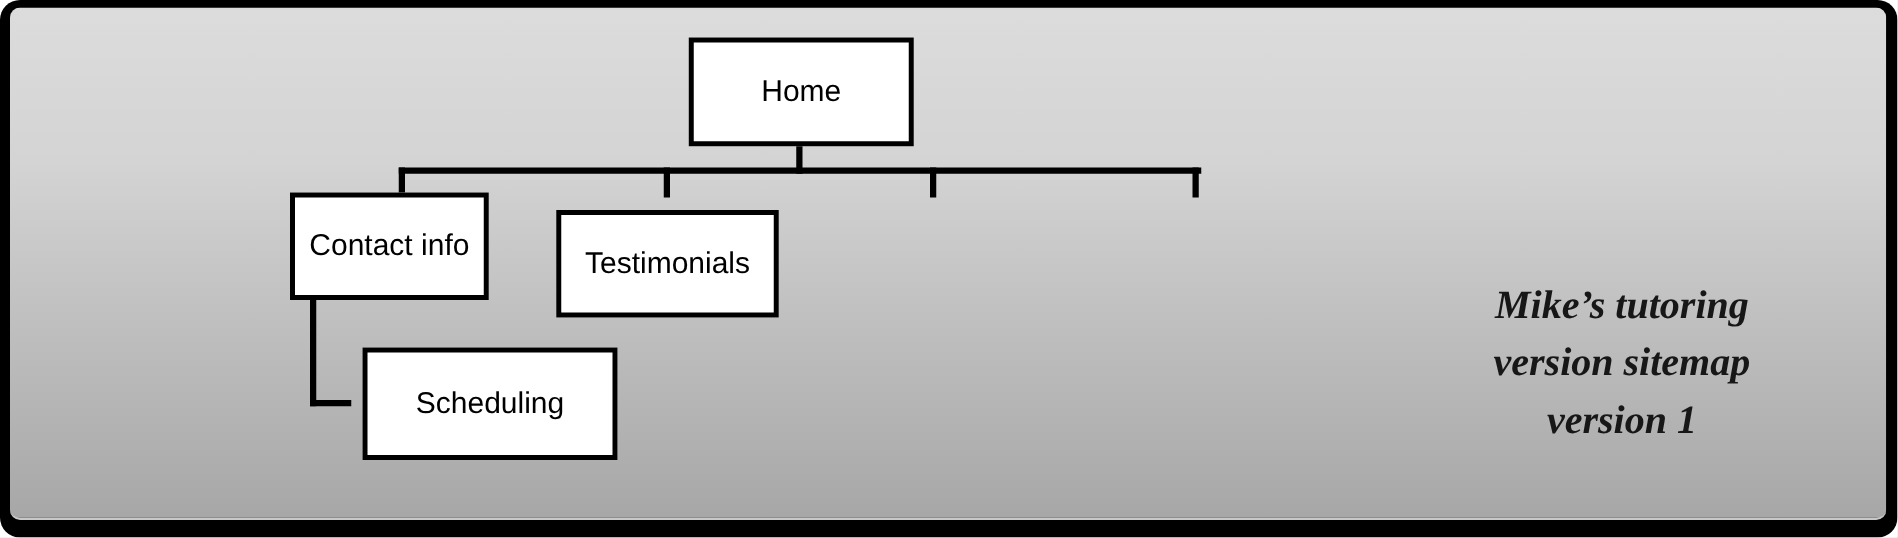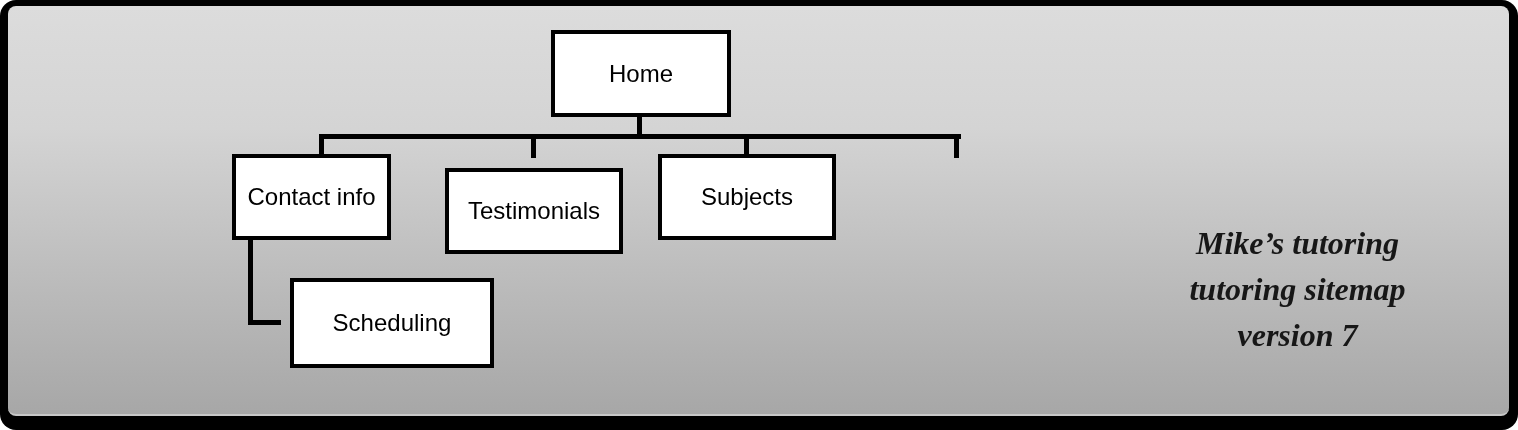--- a/index.html
+++ b/index.html
@@ -109,26 +109,23 @@
 
   <div class="node node-home">
     <span>Home</span>
   </div>
   <div class="node node-contact">
     <span>Contact info</span>
   </div>
   <div class="node node-testimonials">
     <span>Testimonials</span>
   </div>
-  <div class="node node-subjects">
-    <span>Subjects</span>
-  </div>
   <div class="node node-scheduling">
     <span>Scheduling</span>
   </div>
 
   <div class="title">
     <span class="tline">Mike’s tutoring</span>
-    <span class="tline">tutoring sitemap</span>
-    <span class="tline">version 7</span>
+    <span class="tline">version sitemap</span>
+    <span class="tline">version 1</span>
   </div>
 
 </div>
 
 </body></html>

